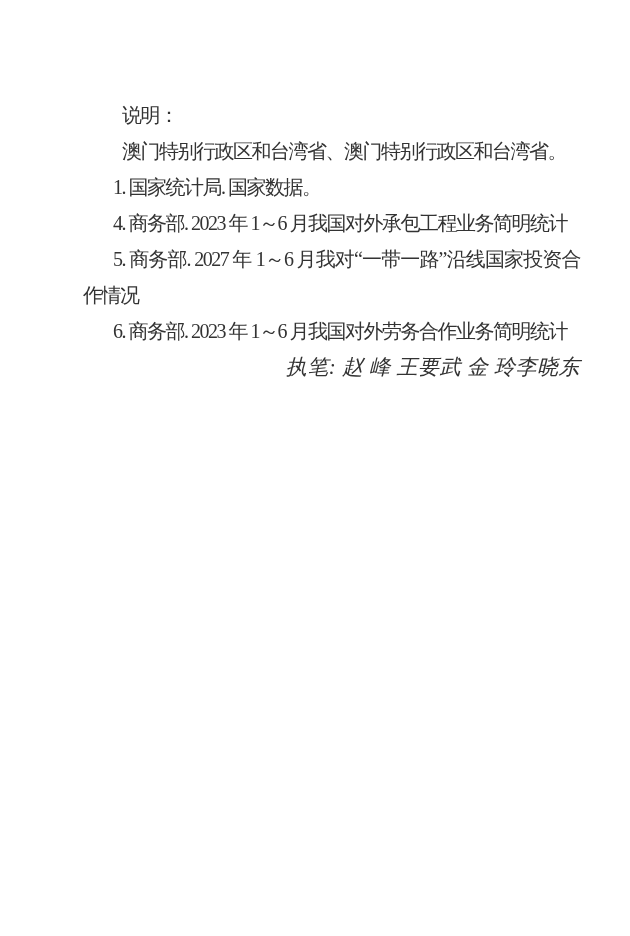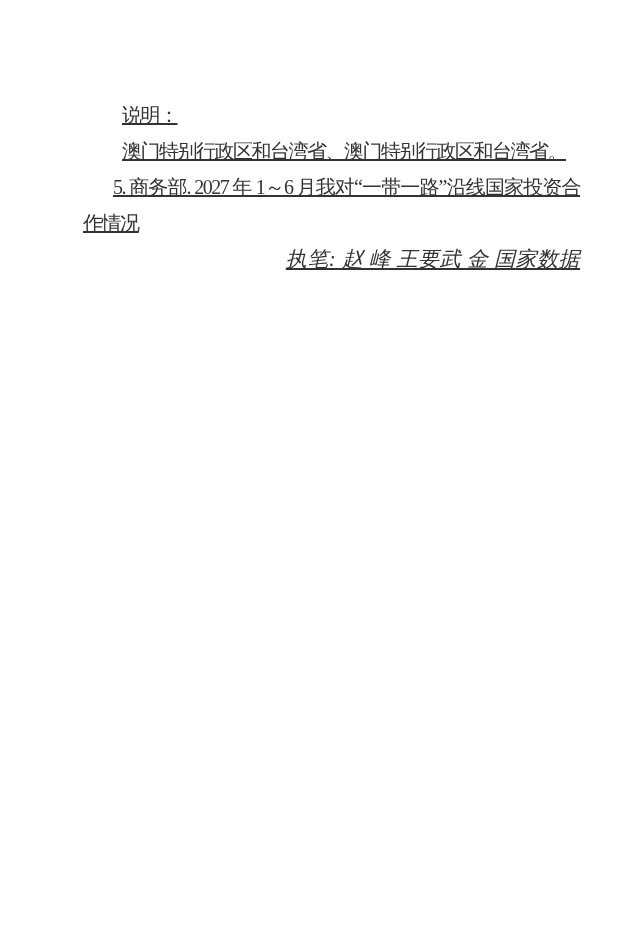--- a/index.html
+++ b/index.html
@@ -21,21 +21,20 @@
     left: 83px;
     width: 497px;
     font-size: 20px;
     line-height: 36px;
     letter-spacing: -1.5px;
     text-align: justify;
   }
   .doc p {
     margin: 0;
     padding: 0;
-    text-decoration: underline;
   }
   p.para {
     text-indent: 39px;
   }
   p.item {
     text-indent: 30px;
   }
   .signature {
     margin-top: 35px;
     text-align: right;
@@ -45,15 +44,18 @@
     font-style: italic;
     font-family: "Liberation Serif", "DejaVu Serif", serif;
   }
 </style>
 </head>
 <body>
 
 <div class="doc">
   <p class="para">说明：</p>
   <p class="para">澳门特别行政区和台湾省、澳门特别行政区和台湾省。</p>
+  <p class="item">1. 国家统计局. 国家数据。</p>
+  <p class="item">4. 商务部. 2023 年 1～6 月我国对外承包工程业务简明统计</p>
   <p class="item">5. 商务部. 2027 年 1～6 月我对“一带一路”沿线国家投资合作情况</p>
-  <p class="signature">执笔: 赵 峰 王要武 金 国家数据</p>
+  <p class="item">6. 商务部. 2023 年 1～6 月我国对外劳务合作业务简明统计</p>
+  <p class="signature">执笔: 赵 峰 王要武 金 玲李晓东</p>
 </div>
 
 </body></html>

